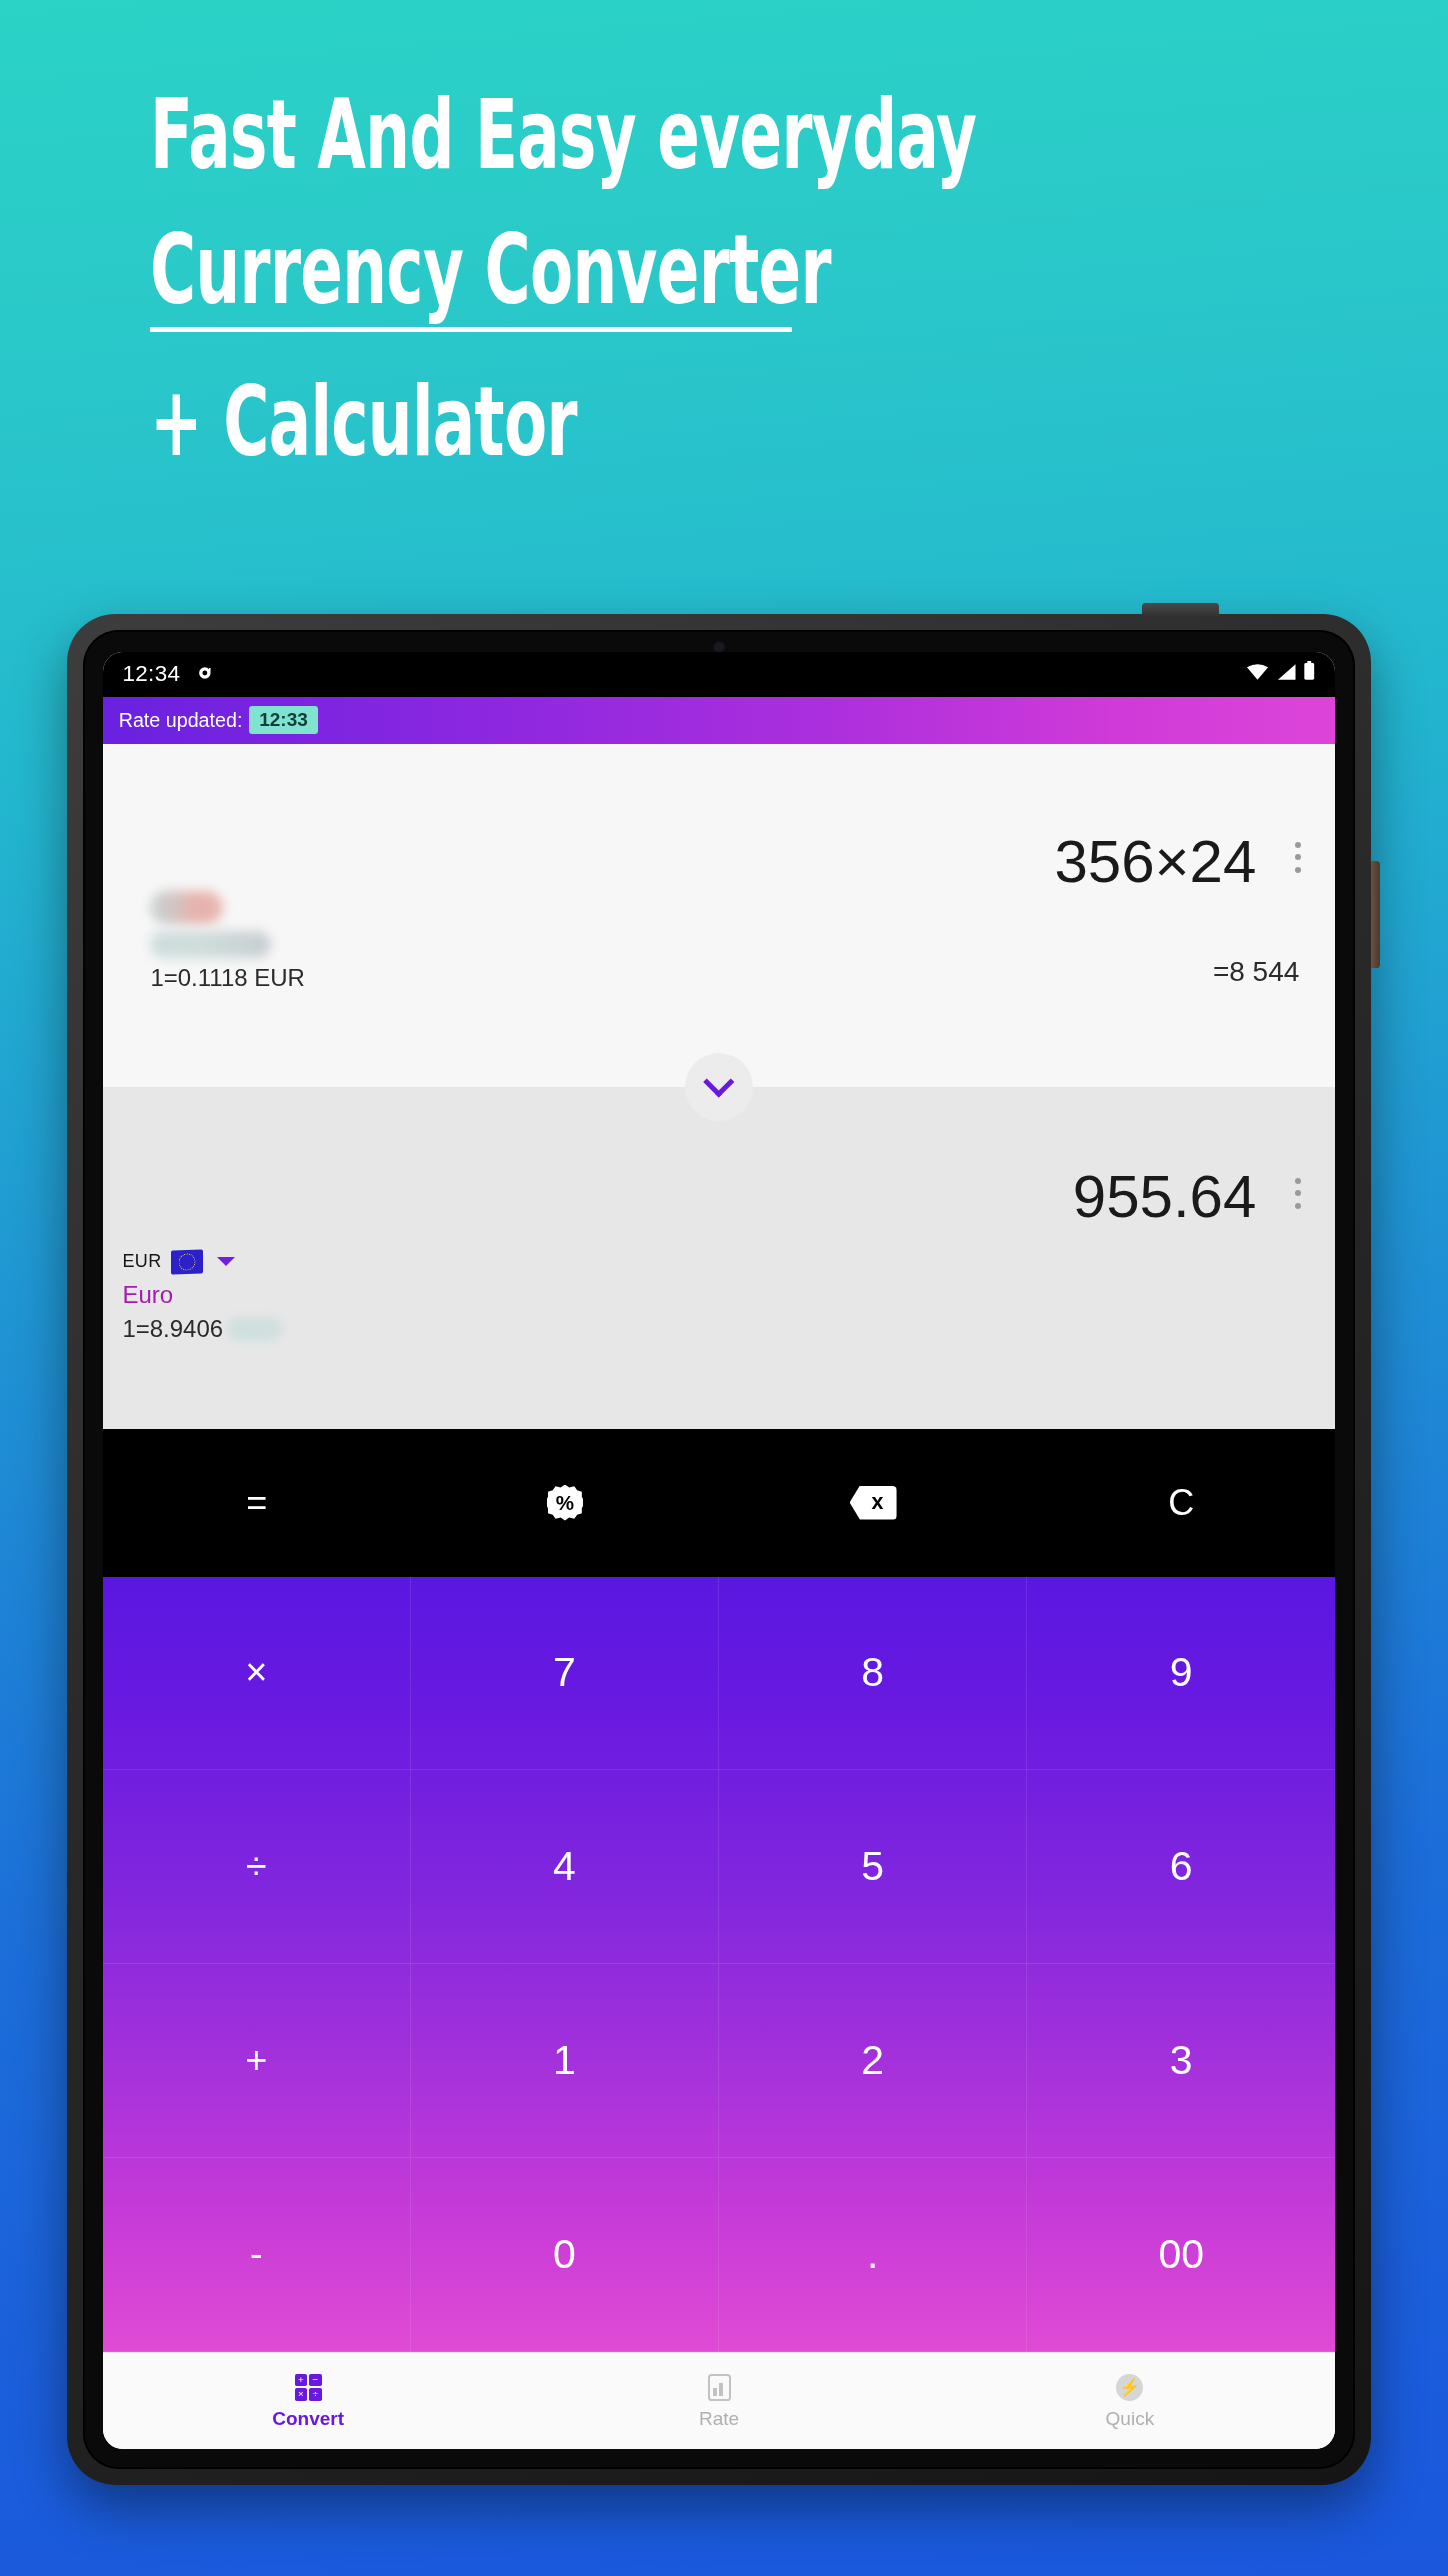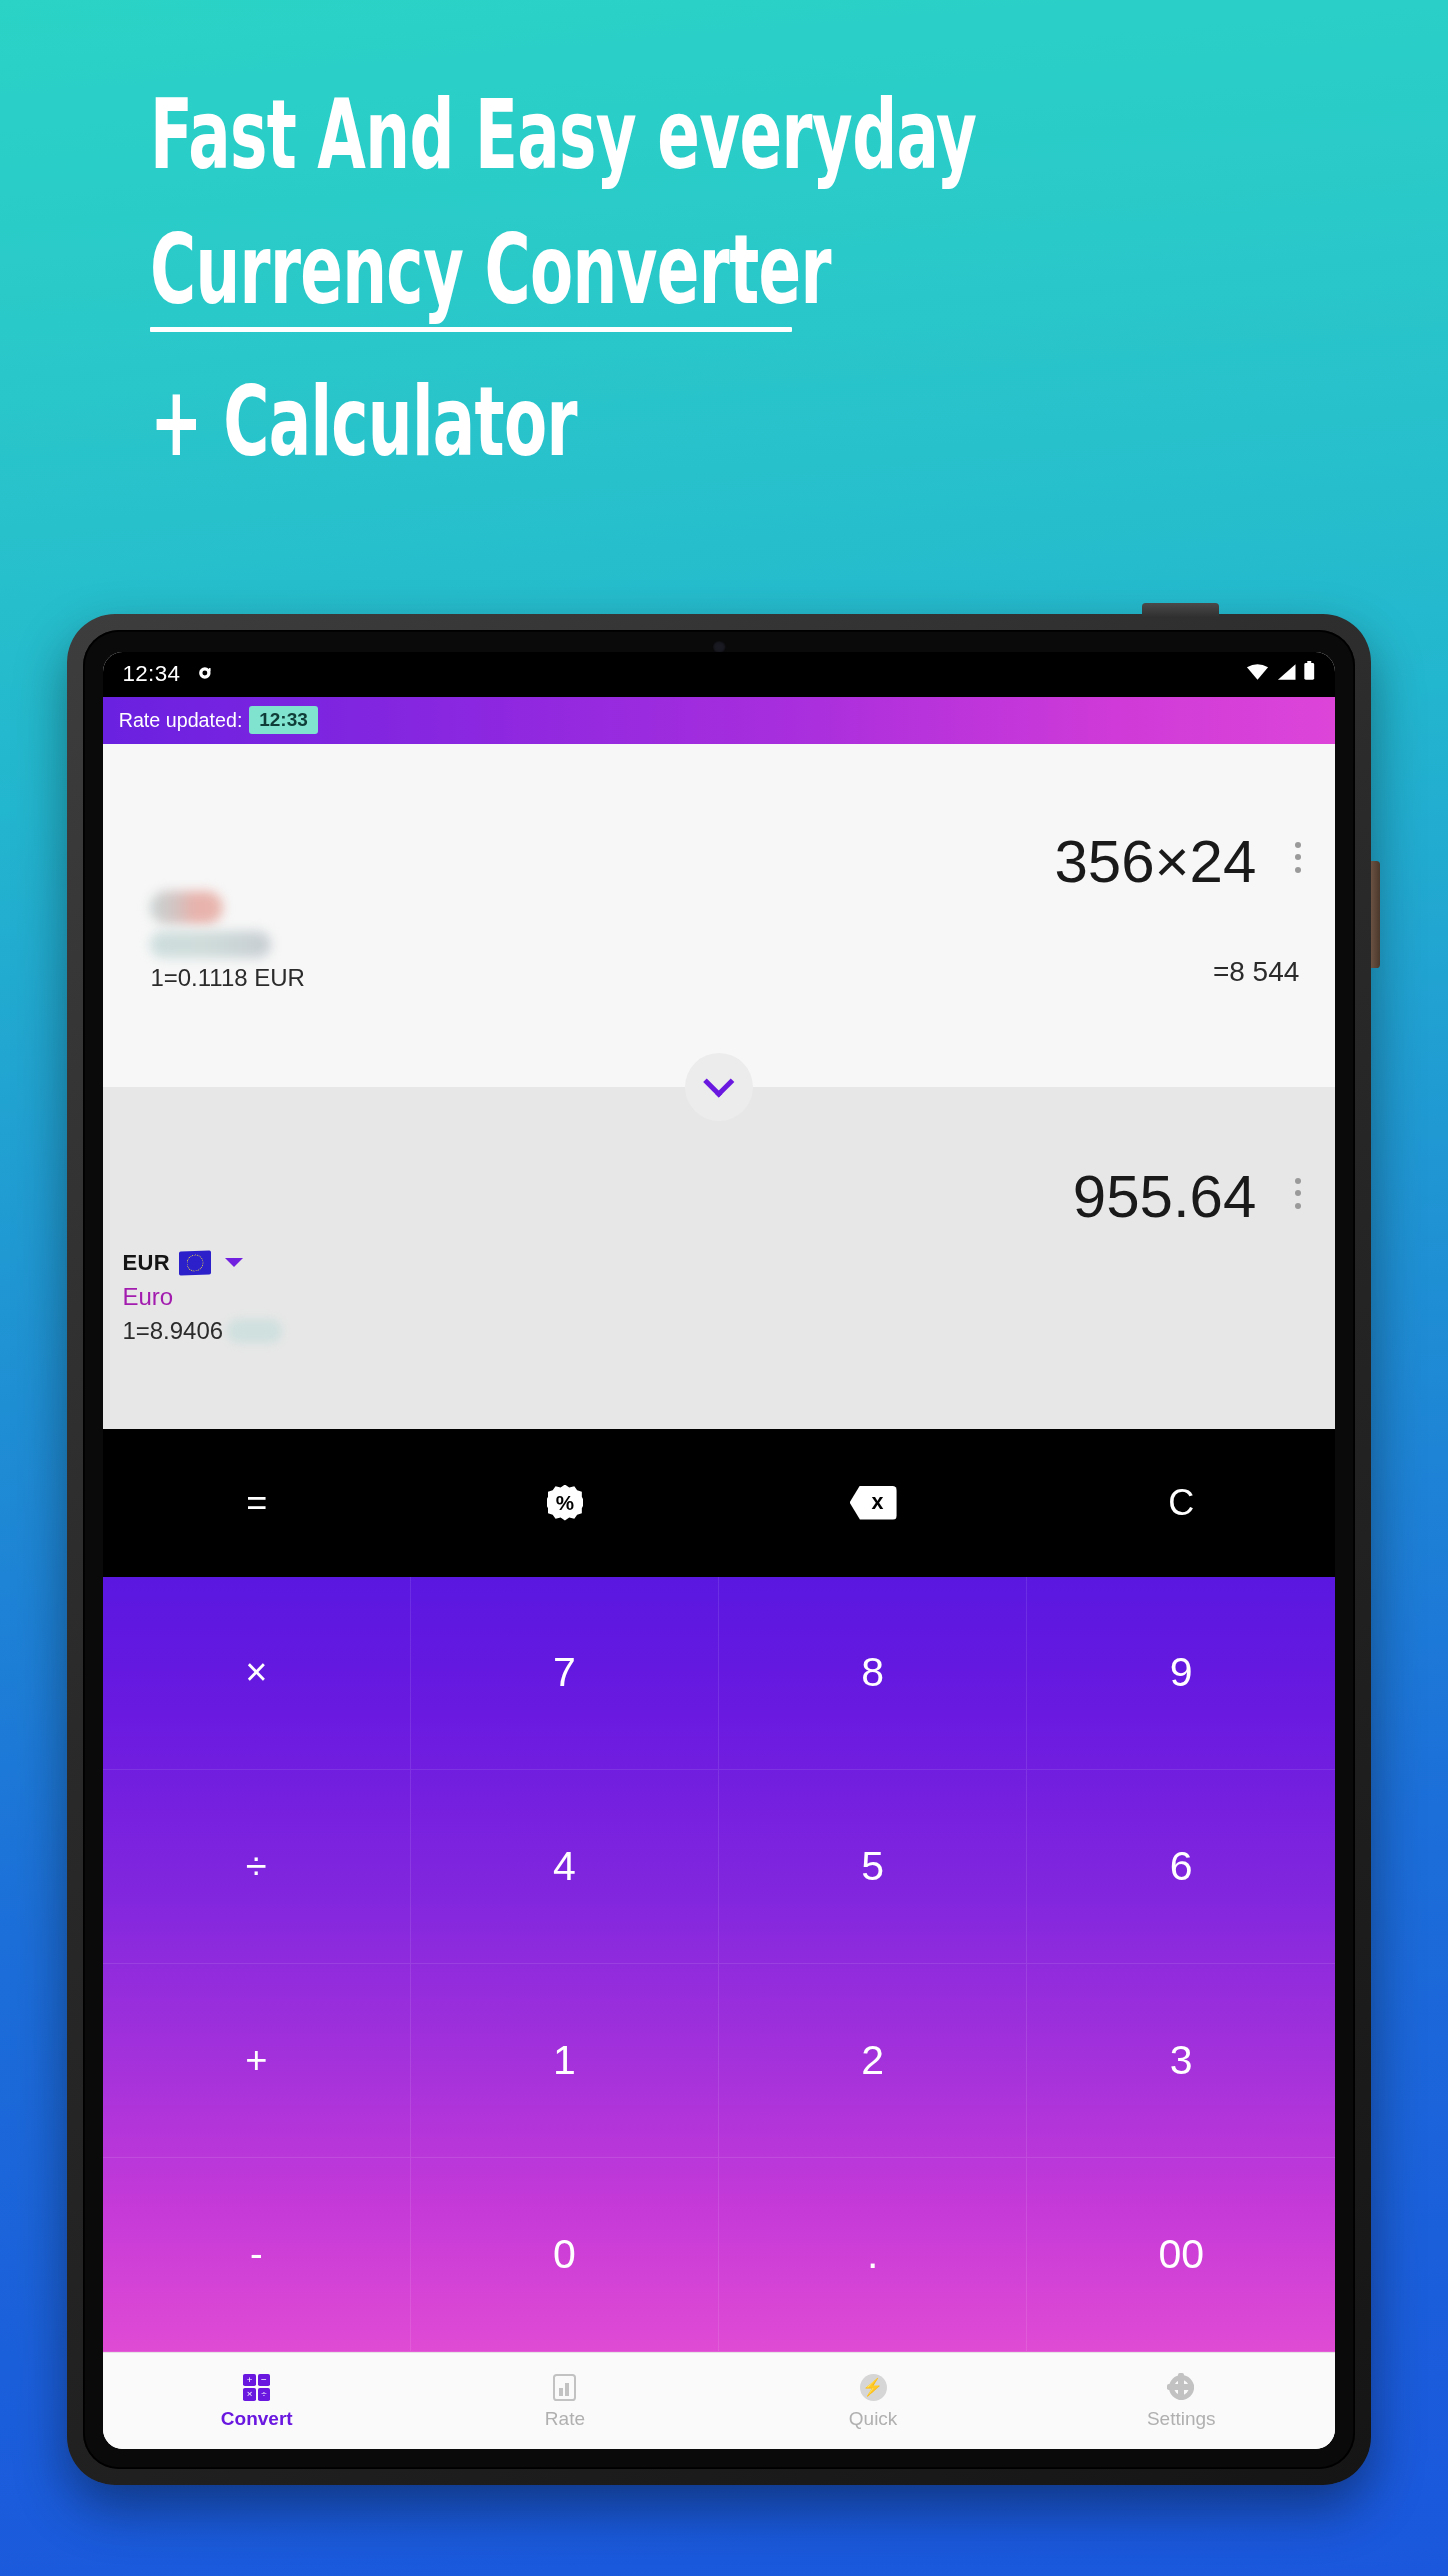--- a/index.html
+++ b/index.html
@@ -126,21 +126,21 @@
     background:linear-gradient(90deg,#cddedd 0%, #cfdcda 45%, #c7cdd2 100%);
   }
   .rate-text { font-size:24px; color:#2b2b2b; margin-top:6.3px; display:flex; align-items:center; }
   .blur-inline {
     display:inline-block; width:55px; height:24px; margin-left:3.6px; border-radius:12.5px;
     background:#cfe0de; filter:blur(4.5px);
   }
 
   .cur-row2 { position:absolute; left:19.7px; top:163px; }
   .cur-line { display:flex; align-items:center; gap:9px; }
-  .cur-code { font-size:22px; font-weight:700; color:#151515; letter-spacing:0.4px; }
+  .cur-code { font-size:18px; font-weight:400; color:#151515; letter-spacing:0.4px; }
   .eu-flag {
     width:32px; height:24px; border-radius:1.8px;
     background:#2b20c9; position:relative; overflow:hidden;
     transform:skewY(-2deg);
   }
   .eu-flag::after {
     content:""; position:absolute; left:50%; top:50%; transform:translate(-50%,-50%);
     width:15px; height:15px; border-radius:50%;
     border:1.8px dotted #e8d44a;
   }
@@ -372,24 +372,18 @@
               <span class="chart-ico"></span>
             </span>
           <span class="nav-label">Rate</span>
         </div>
         <div class="nav-item">
           <span class="nav-ico">
               <span class="bolt-ico">⚡</span>
             </span>
           <span class="nav-label">Quick</span>
         </div>
-        <div class="nav-item">
-          <span class="nav-ico">
-              <span class="gear-ico"></span>
-            </span>
-          <span class="nav-label">Settings</span>
-        </div>
       </div>
 
     </div>
   </div>
 </div>
 
 
 </body></html>

